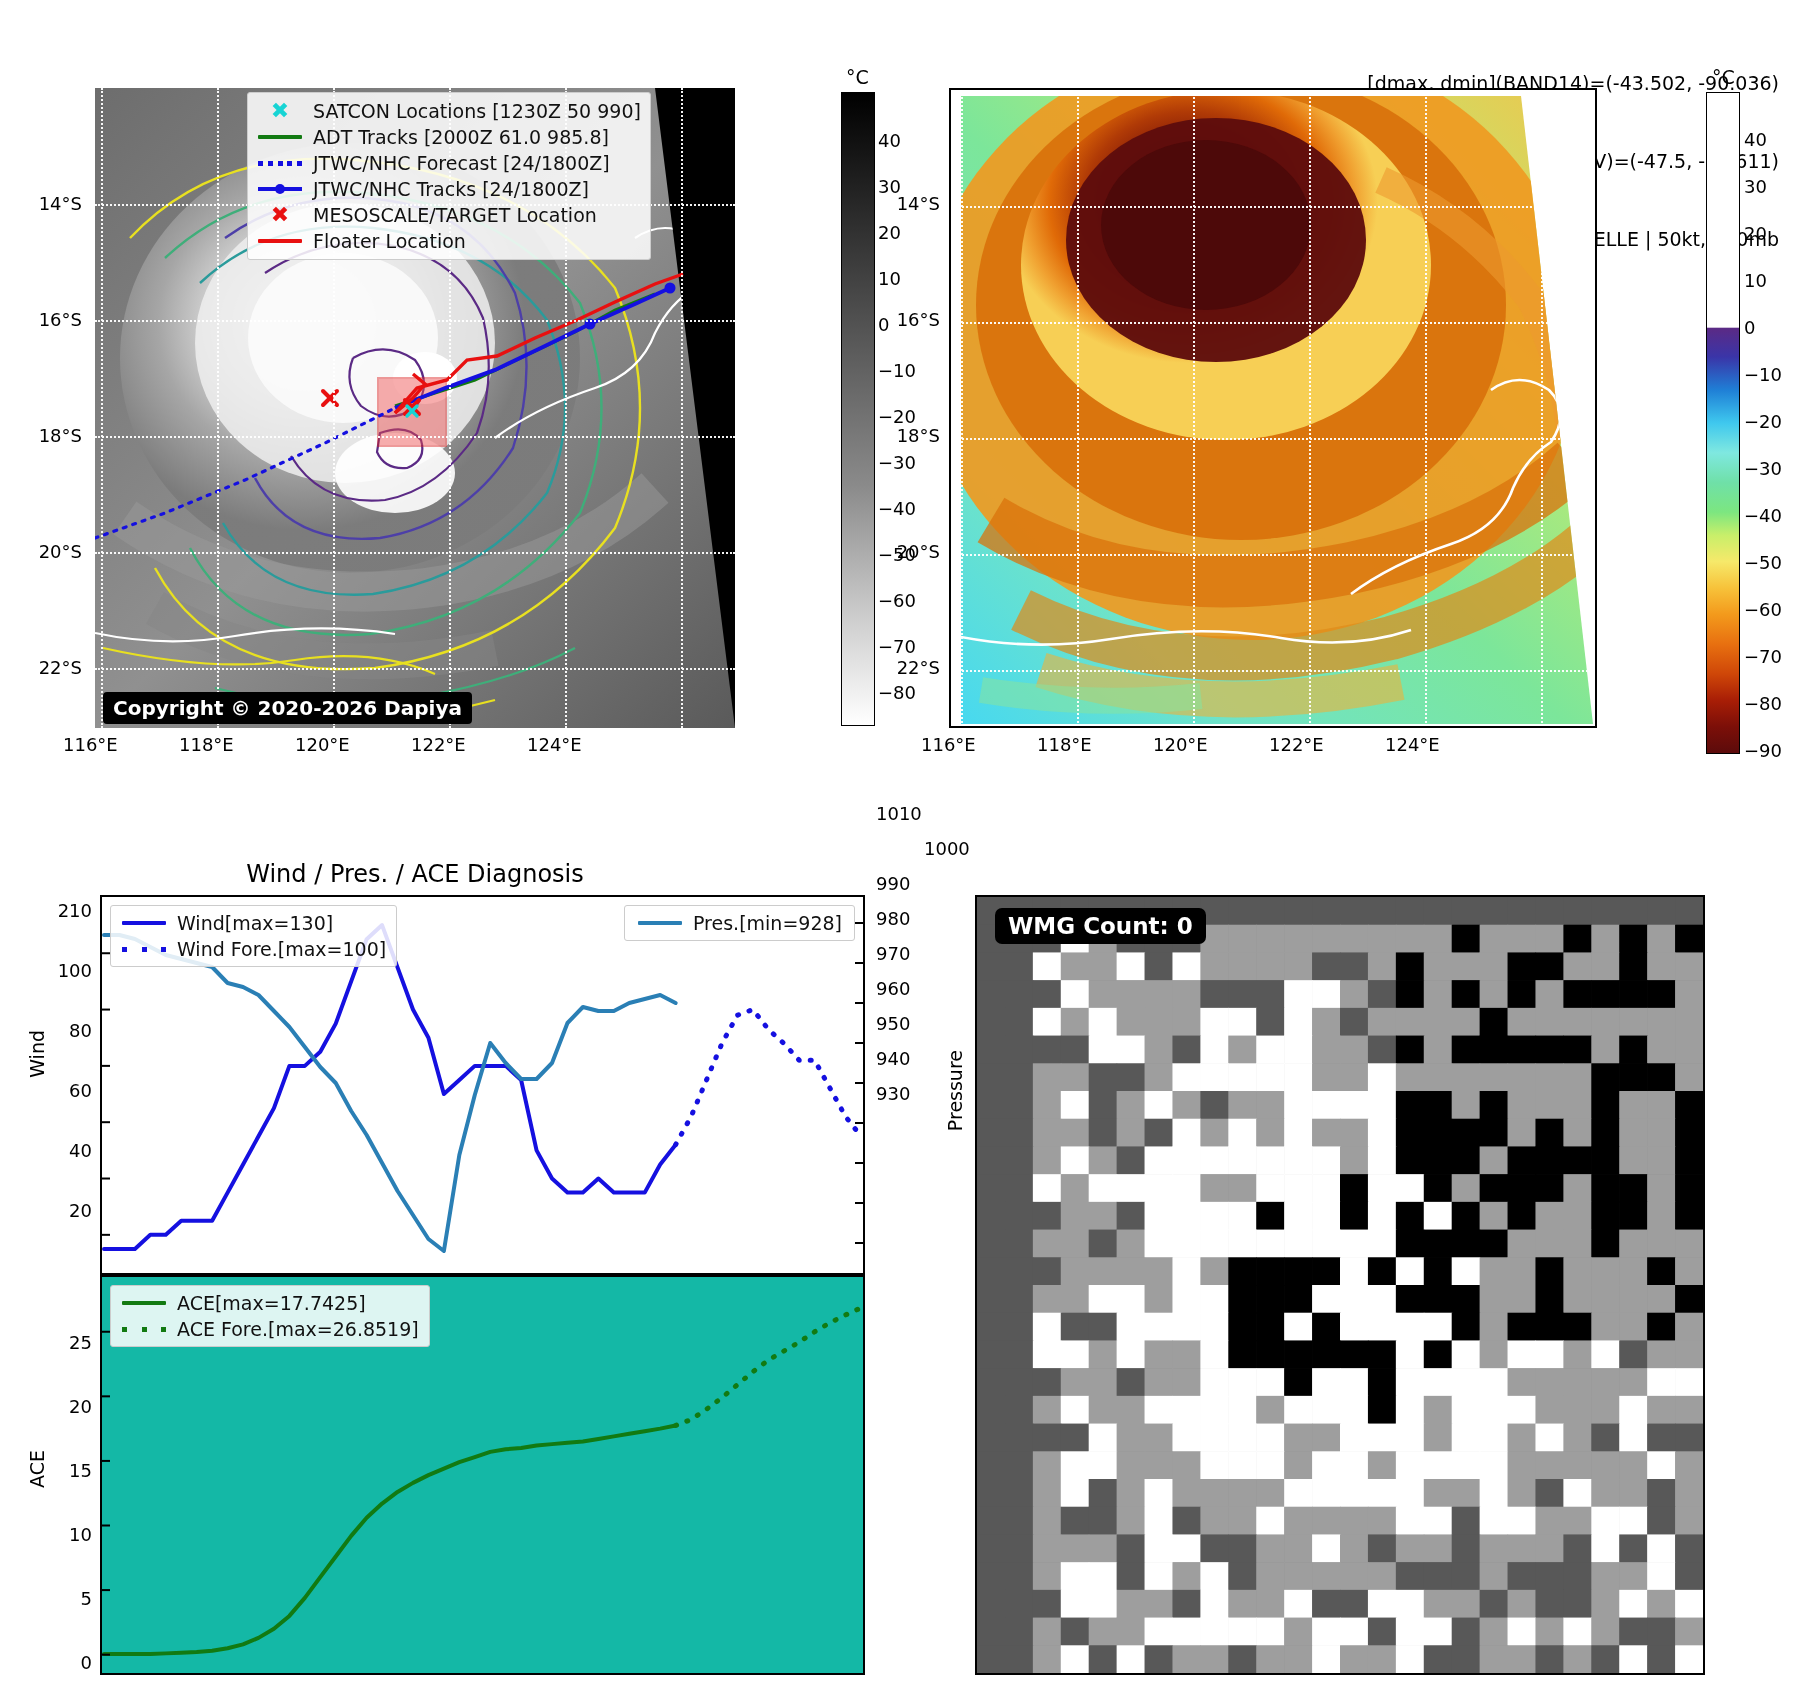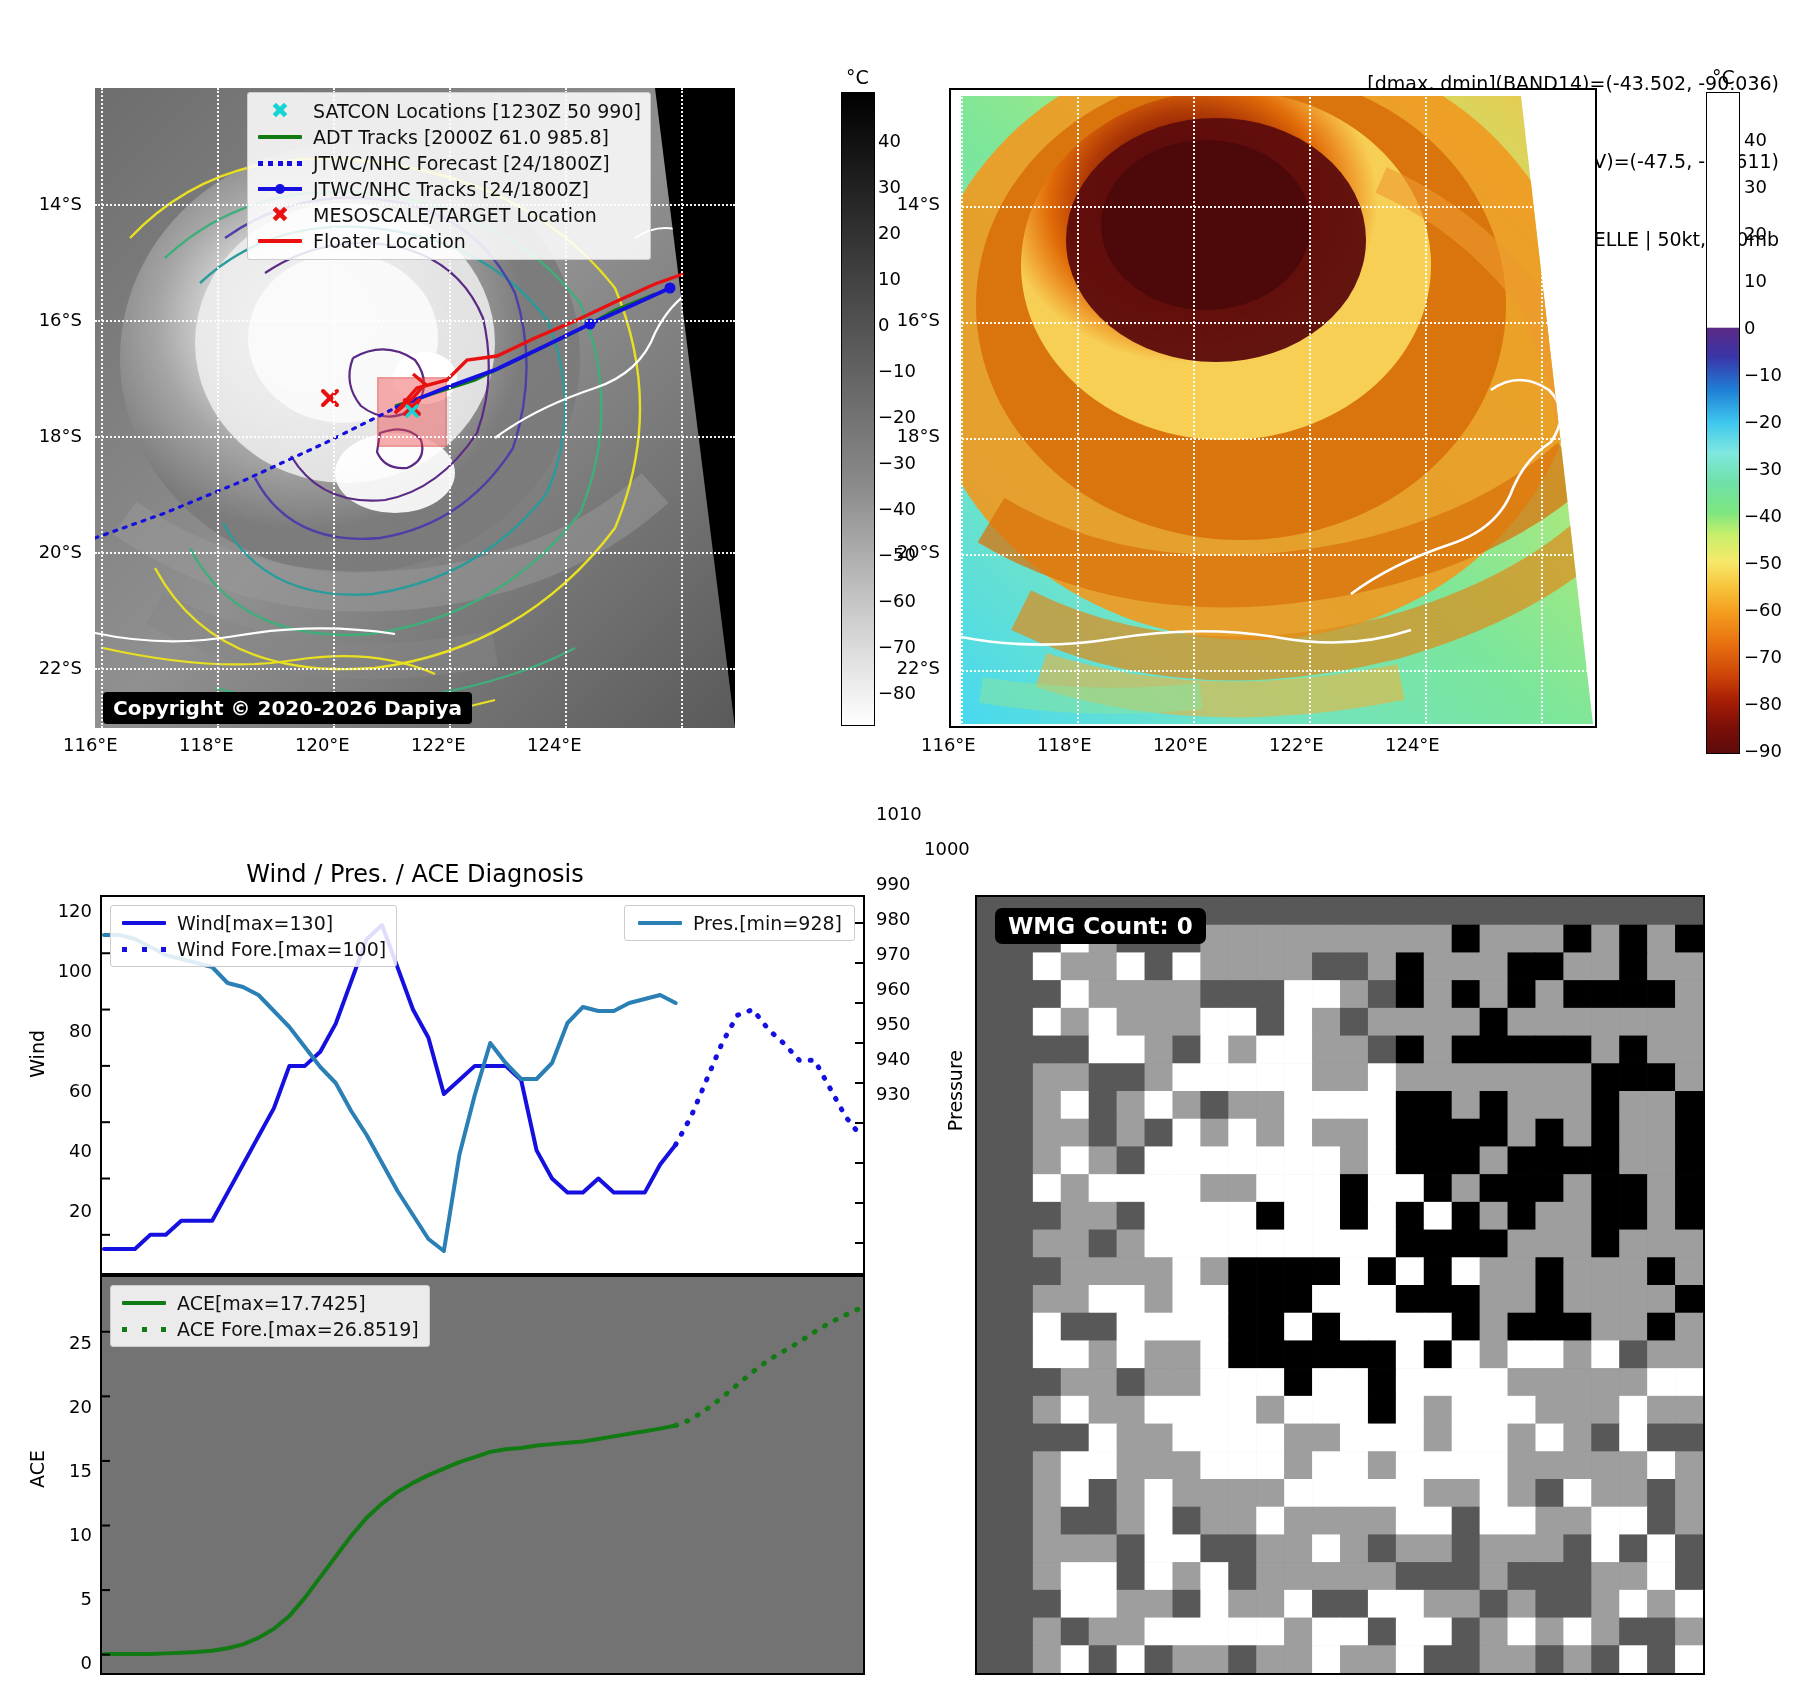--- a/index.html
+++ b/index.html
@@ -310,21 +310,21 @@
   <div class="cblab ticklab" style="top:601px;">−80</div>
   <div class="cblab ticklab" style="top:648px;">−90</div>
 </div>
 
 <div class="abs subttl" style="left:95px;top:860px;width:640px;">Wind / Pres. / ACE Diagnosis</div>
 
 <div class="abs vlabel" style="left:26px;top:1030px;">Wind</div>
 <div class="abs vlabel" style="left:944px;top:1050px;">Pressure</div>
 
 <div class="abs" style="left:0px;top:908px;width:100px;height:350px;">
-  <div class="ticklab" style="right:8px;top:-8px;">120</div>
+  <div class="ticklab" style="right:8px;top:-8px;">210</div>
   <div class="ticklab" style="right:8px;top:52px;">100</div>
   <div class="ticklab" style="right:8px;top:112px;">80</div>
   <div class="ticklab" style="right:8px;top:172px;">60</div>
   <div class="ticklab" style="right:8px;top:232px;">40</div>
   <div class="ticklab" style="right:8px;top:292px;">20</div>
 </div>
 <div class="abs" style="left:876px;top:908px;width:70px;height:350px;">
   <div class="ticklab" style="left:0;top:-105px;">1010</div>
   <div class="ticklab" style="left:0;top:-70px;margin-left:48px;">1000</div>
   <div class="ticklab" style="left:0;top:-35px;">990</div>
@@ -388,21 +388,21 @@
 <div class="abs vlabel" style="left:26px;top:1450px;">ACE</div>
 <div class="abs" style="left:0px;top:1285px;width:100px;height:380px;">
   <div class="ticklab" style="right:8px;top:47px;">25</div>
   <div class="ticklab" style="right:8px;top:111px;">20</div>
   <div class="ticklab" style="right:8px;top:175px;">15</div>
   <div class="ticklab" style="right:8px;top:239px;">10</div>
   <div class="ticklab" style="right:8px;top:303px;">5</div>
   <div class="ticklab" style="right:8px;top:367px;">0</div>
 </div>
 
-<div class="abs panel-border" style="left:100px;top:1275px;width:765px;height:400px;background:#737373;">
+<div class="abs panel-border" style="left:100px;top:1275px;width:765px;height:400px;background:#14b8a6;">
   <svg id="svg-ace" width="761" height="396" viewBox="0 0 761 396">
       <polyline points="2,377.0208333333333 17.448979591836732,377.0208333333333 32.897959183673464,377.0208333333333 48.3469387755102,377.0208333333333 63.795918367346935,376.375 79.24489795918367,375.7291666666667 94.6938775510204,375.0833333333333 110.14285714285714,373.7916666666667 125.59183673469387,371.2083333333333 141.04081632653063,367.3333333333333 156.48979591836735,360.875 171.93877551020407,351.8333333333333 187.3877551020408,338.9166666666667 202.83673469387756,320.8333333333333 218.28571428571428,300.1666666666667 233.73469387755102,279.5 249.18367346938774,258.83333333333337 264.63265306122446,240.75 280.08163265306126,226.54166666666666 295.53061224489795,214.91666666666666 310.9795918367347,205.875 326.4285714285714,198.12499999999997 341.87755102040813,191.66666666666666 357.32653061224494,185.20833333333331 372.7755102040816,180.04166666666666 388.2244897959184,174.875 403.6734693877551,172.29166666666669 419.1224489795918,171 434.57142857142856,168.41666666666666 450.0204081632653,167.125 465.46938775510205,165.83333333333334 480.9183673469388,164.54166666666669 496.3673469387755,161.95833333333334 511.81632653061223,159.37500000000003 527.2653061224489,156.79166666666666 542.7142857142858,154.20833333333334 558.1632653061225,151.625 573.6122448979592,148.49270833333333" fill="none" stroke="#127a12" stroke-width="4" stroke-linejoin="round" stroke-linecap="round"></polyline>
       <polyline points="573.6122448979592,148.49270833333333 589.0612244897959,142.58333333333334 604.5102040816327,132.25 619.9591836734694,120.625 635.4081632653061,107.70833333333331 650.8571428571428,94.79166666666669 666.3061224489795,83.16666666666669 681.7551020408163,74.125 697.2040816326531,65.08333333333331 712.6530612244899,54.75 728.1020408163265,45.70833333333337 743.5510204081633,37.958333333333314 759,30.829624999999965" fill="none" stroke="#127a12" stroke-width="5" stroke-linejoin="round" stroke-linecap="round" stroke-dasharray="1 11"></polyline>
       <line x1="0" y1="377.6666666666667" x2="8" y2="377.6666666666667" stroke="#000" stroke-width="2"></line>
       <line x1="0" y1="313.08333333333337" x2="8" y2="313.08333333333337" stroke="#000" stroke-width="2"></line>
       <line x1="0" y1="248.5" x2="8" y2="248.5" stroke="#000" stroke-width="2"></line>
       <line x1="0" y1="183.91666666666666" x2="8" y2="183.91666666666666" stroke="#000" stroke-width="2"></line>
       <line x1="0" y1="119.33333333333331" x2="8" y2="119.33333333333331" stroke="#000" stroke-width="2"></line>
       <line x1="0" y1="54.75" x2="8" y2="54.75" stroke="#000" stroke-width="2"></line>
     </svg>

